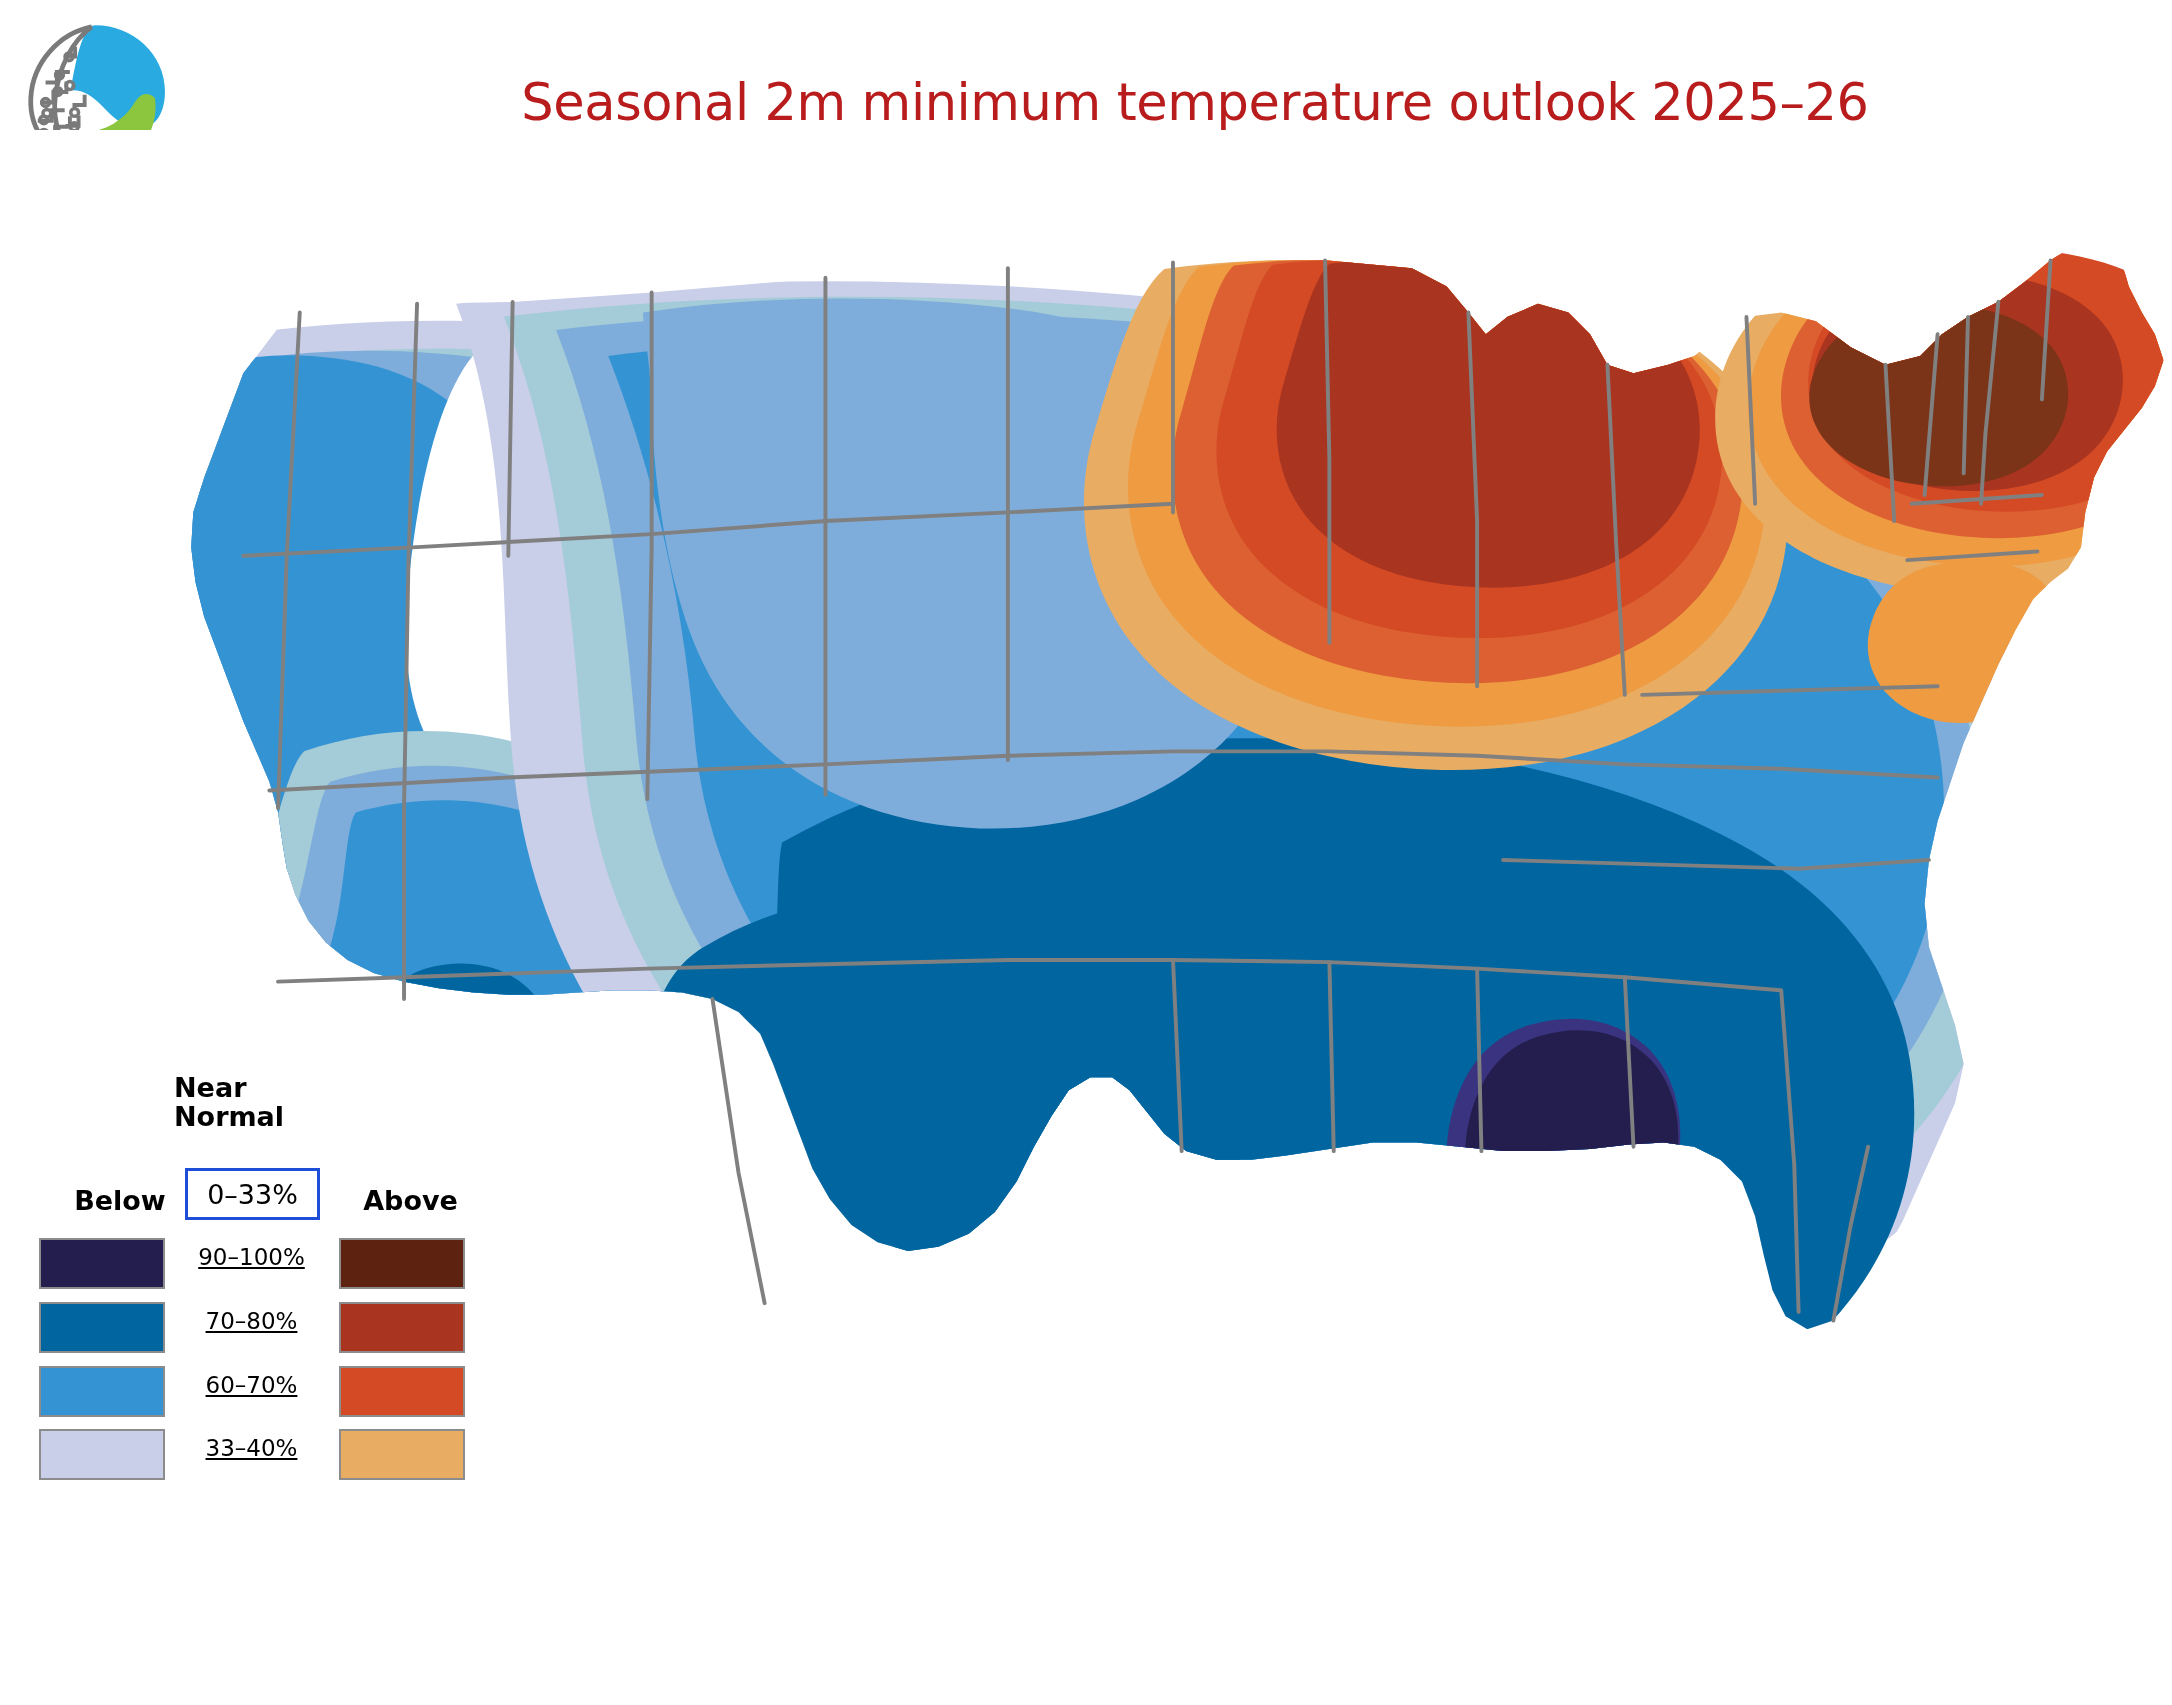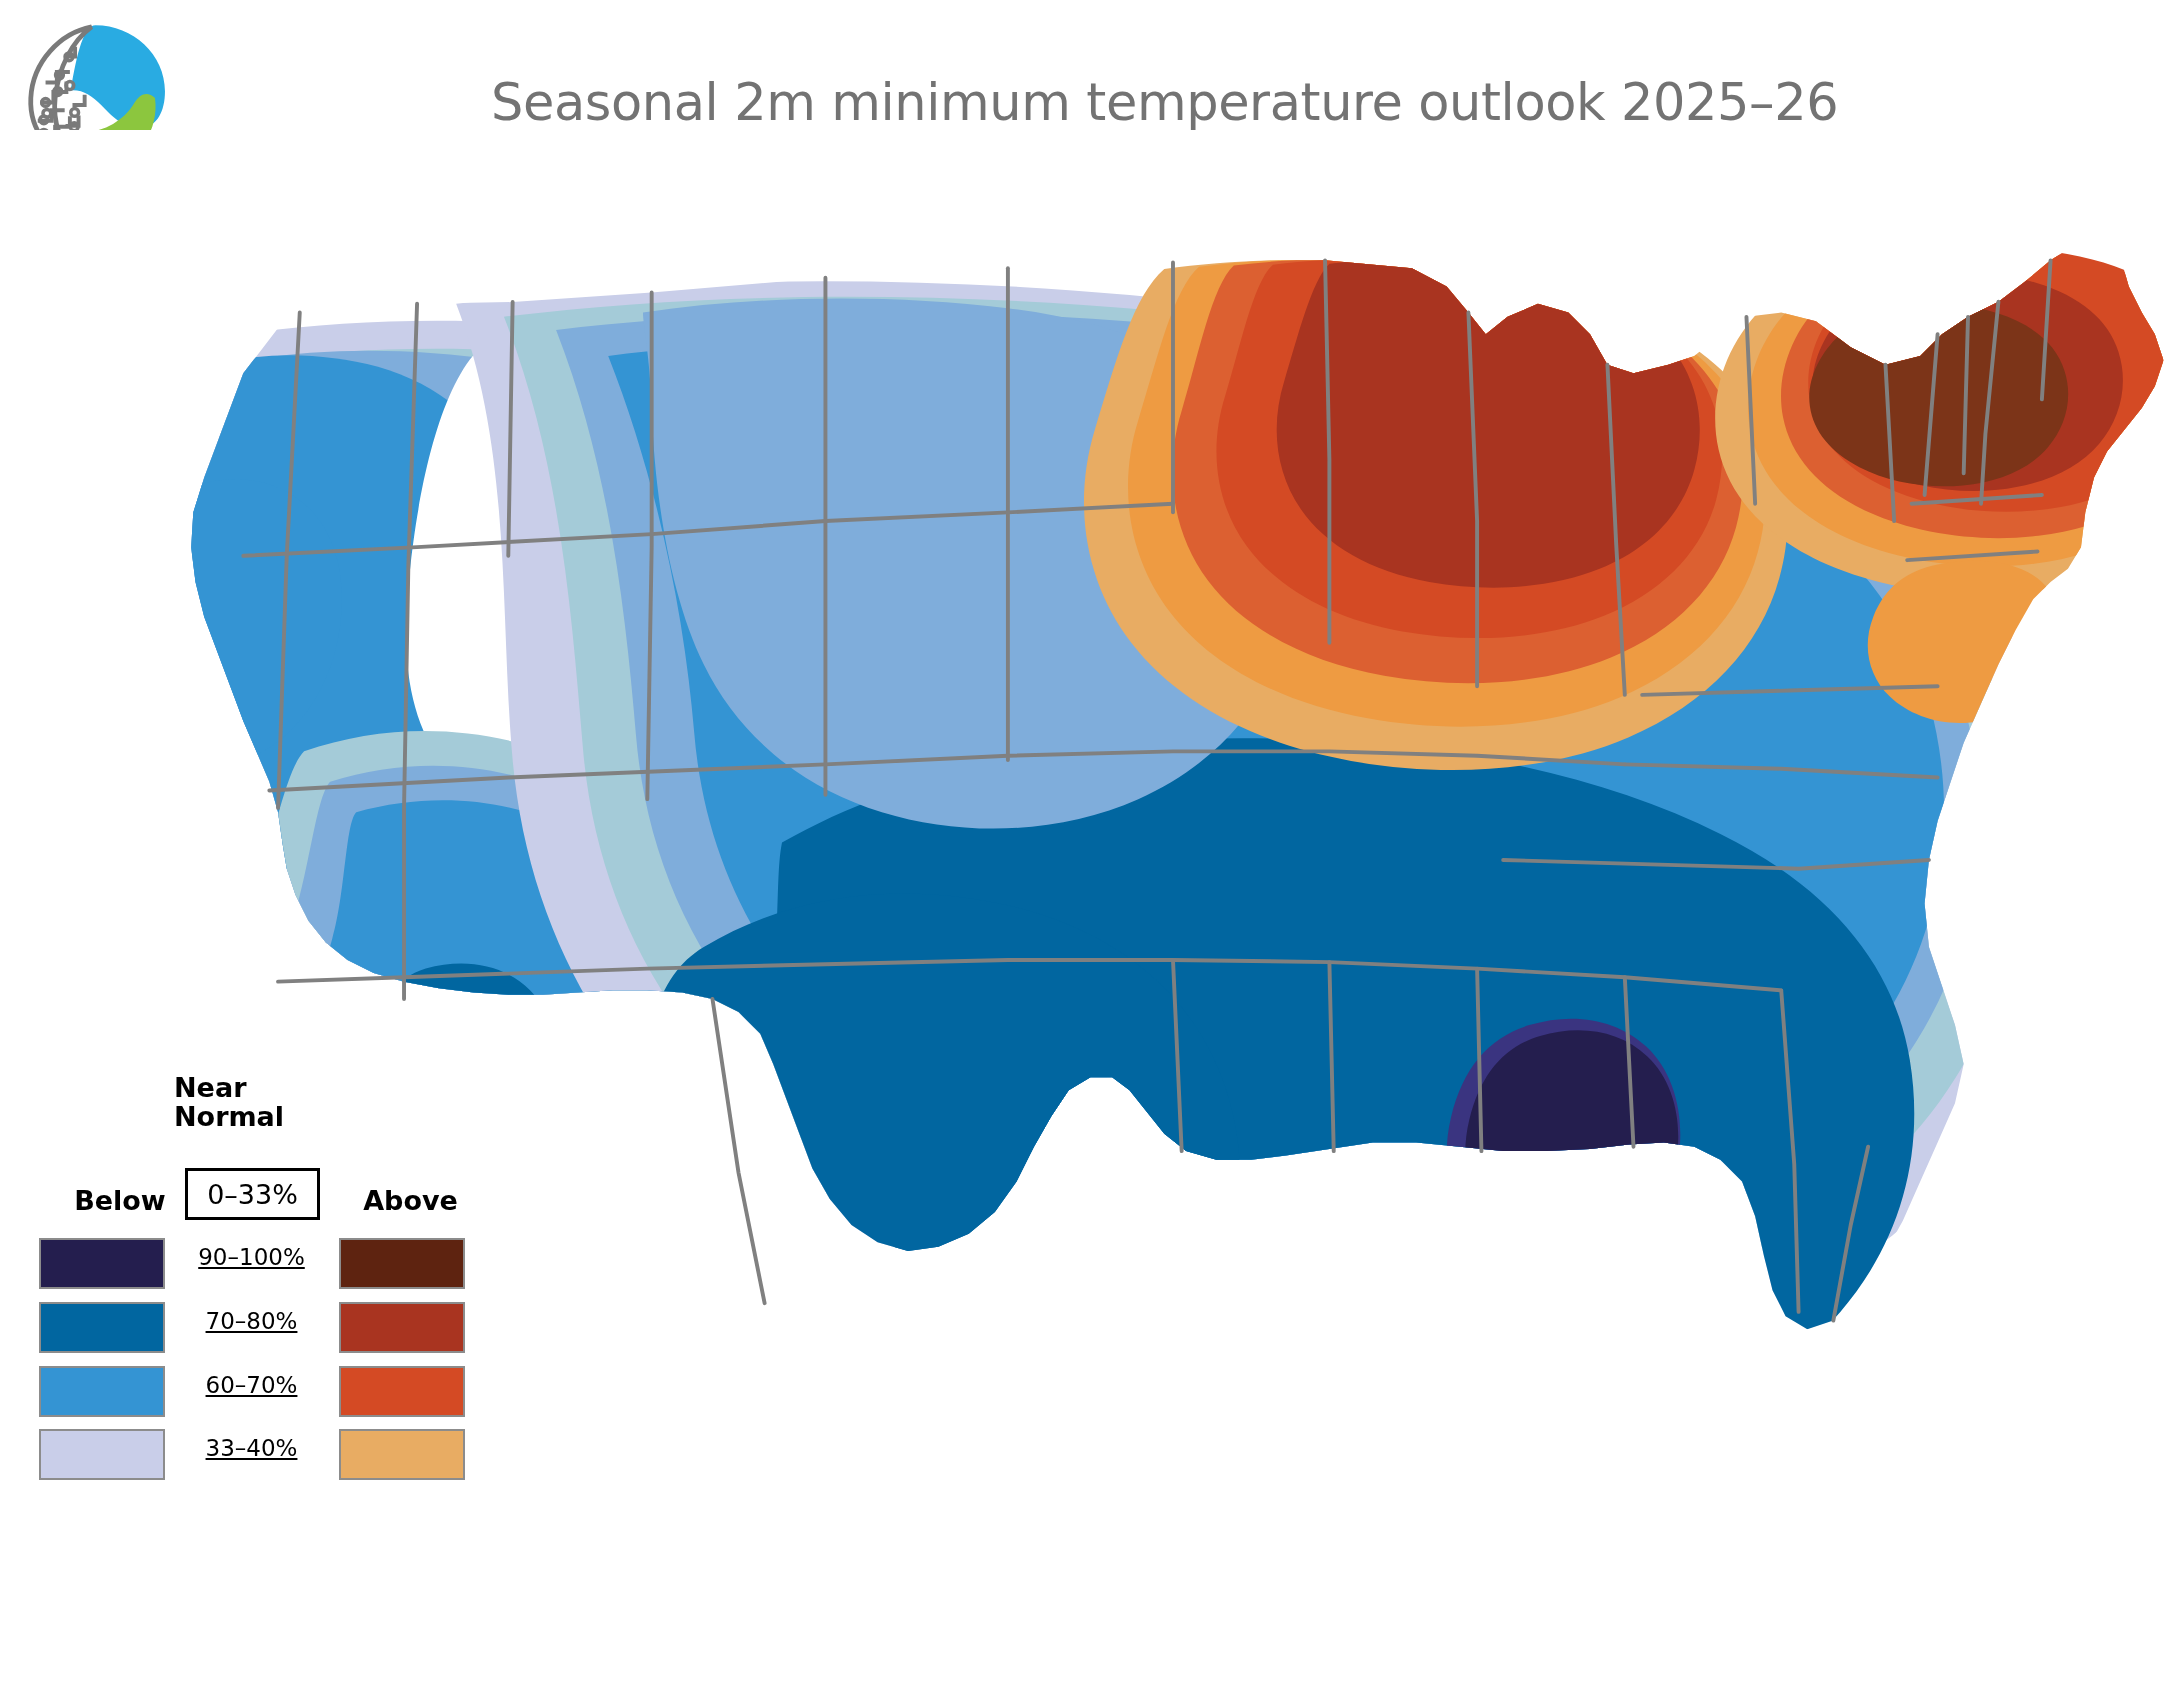--- a/index.html
+++ b/index.html
@@ -4,41 +4,41 @@
 <style>
   html,body{margin:0;padding:0;background:#ffffff;}
   body{width:2326px;height:1706px;position:relative;overflow:hidden;
        font-family:"DejaVu Sans","Liberation Sans",sans-serif;}
 
   
   #logo{position:absolute;left:14.8px;top:13px;width:161px;height:165px;}
 
   
   #title-block{position:absolute;left:0;top:0;width:2326px;text-align:center;pointer-events:none;}
-  #main-title{position:absolute;left:491px;top:73px;width:1408px;text-align:left;
-              font-size:51px;font-weight:400;color:#737373;letter-spacing:-0.4px;
+  #main-title{position:absolute;left:491px;top:73px;width:1408px;text-align:center;
+              font-size:51px;font-weight:400;color:#b91c1c;letter-spacing:-0.4px;
               font-family:"DejaVu Sans","Liberation Sans",sans-serif;}
   #valid-line{position:absolute;left:491px;top:169px;width:1408px;text-align:center;
               font-size:42px;font-weight:bold;color:#000;}
   #issued-line{position:absolute;left:491px;top:239px;width:1408px;text-align:center;
                font-size:42px;font-weight:bold;color:#000;}
 
   
   #map-wrap{position:absolute;left:0;top:130px;width:2326px;height:1347px;}
   #map-svg{display:block;width:2326px;height:1347px;}
 
   
   #legend{position:absolute;left:39px;top:1073px;width:434px;height:617px;}
   .lg-head{position:absolute;font-weight:bold;color:#000;}
   #lg-nearnormal{left:135px;top:0px;width:182px;text-align:left;
                  font-size:27px;line-height:1.08;font-weight:bold;}
   #lg-below{left:16px;top:112px;width:130px;text-align:center;font-size:27px;font-weight:bold;}
   #lg-above{left:300px;top:112px;width:143px;text-align:center;font-size:27px;font-weight:bold;}
   #lg-nnbox{position:absolute;left:146px;top:95px;width:135px;height:52px;
-            border:3px solid #000000;background:#fff;box-sizing:border-box;
+            border:3px solid #1d4ed8;background:#fff;box-sizing:border-box;
             display:flex;align-items:center;justify-content:center;
             font-size:27px;color:#000;}
   .lg-rows{position:absolute;left:0;top:165px;width:434px;}
   .lg-row{position:relative;height:56px;margin-bottom:7.8px;}
   .sw{position:absolute;width:126px;height:51px;border:2.6px solid #8c8c8c;box-sizing:border-box;}
   .sw.left{left:0px;}
   .sw.right{left:300px;}
   .lg-lab{position:absolute;left:130px;top:6px;width:165px;text-align:center;
           font-size:23px;color:#000000;font-weight:400;text-decoration:underline;}
 </style>

